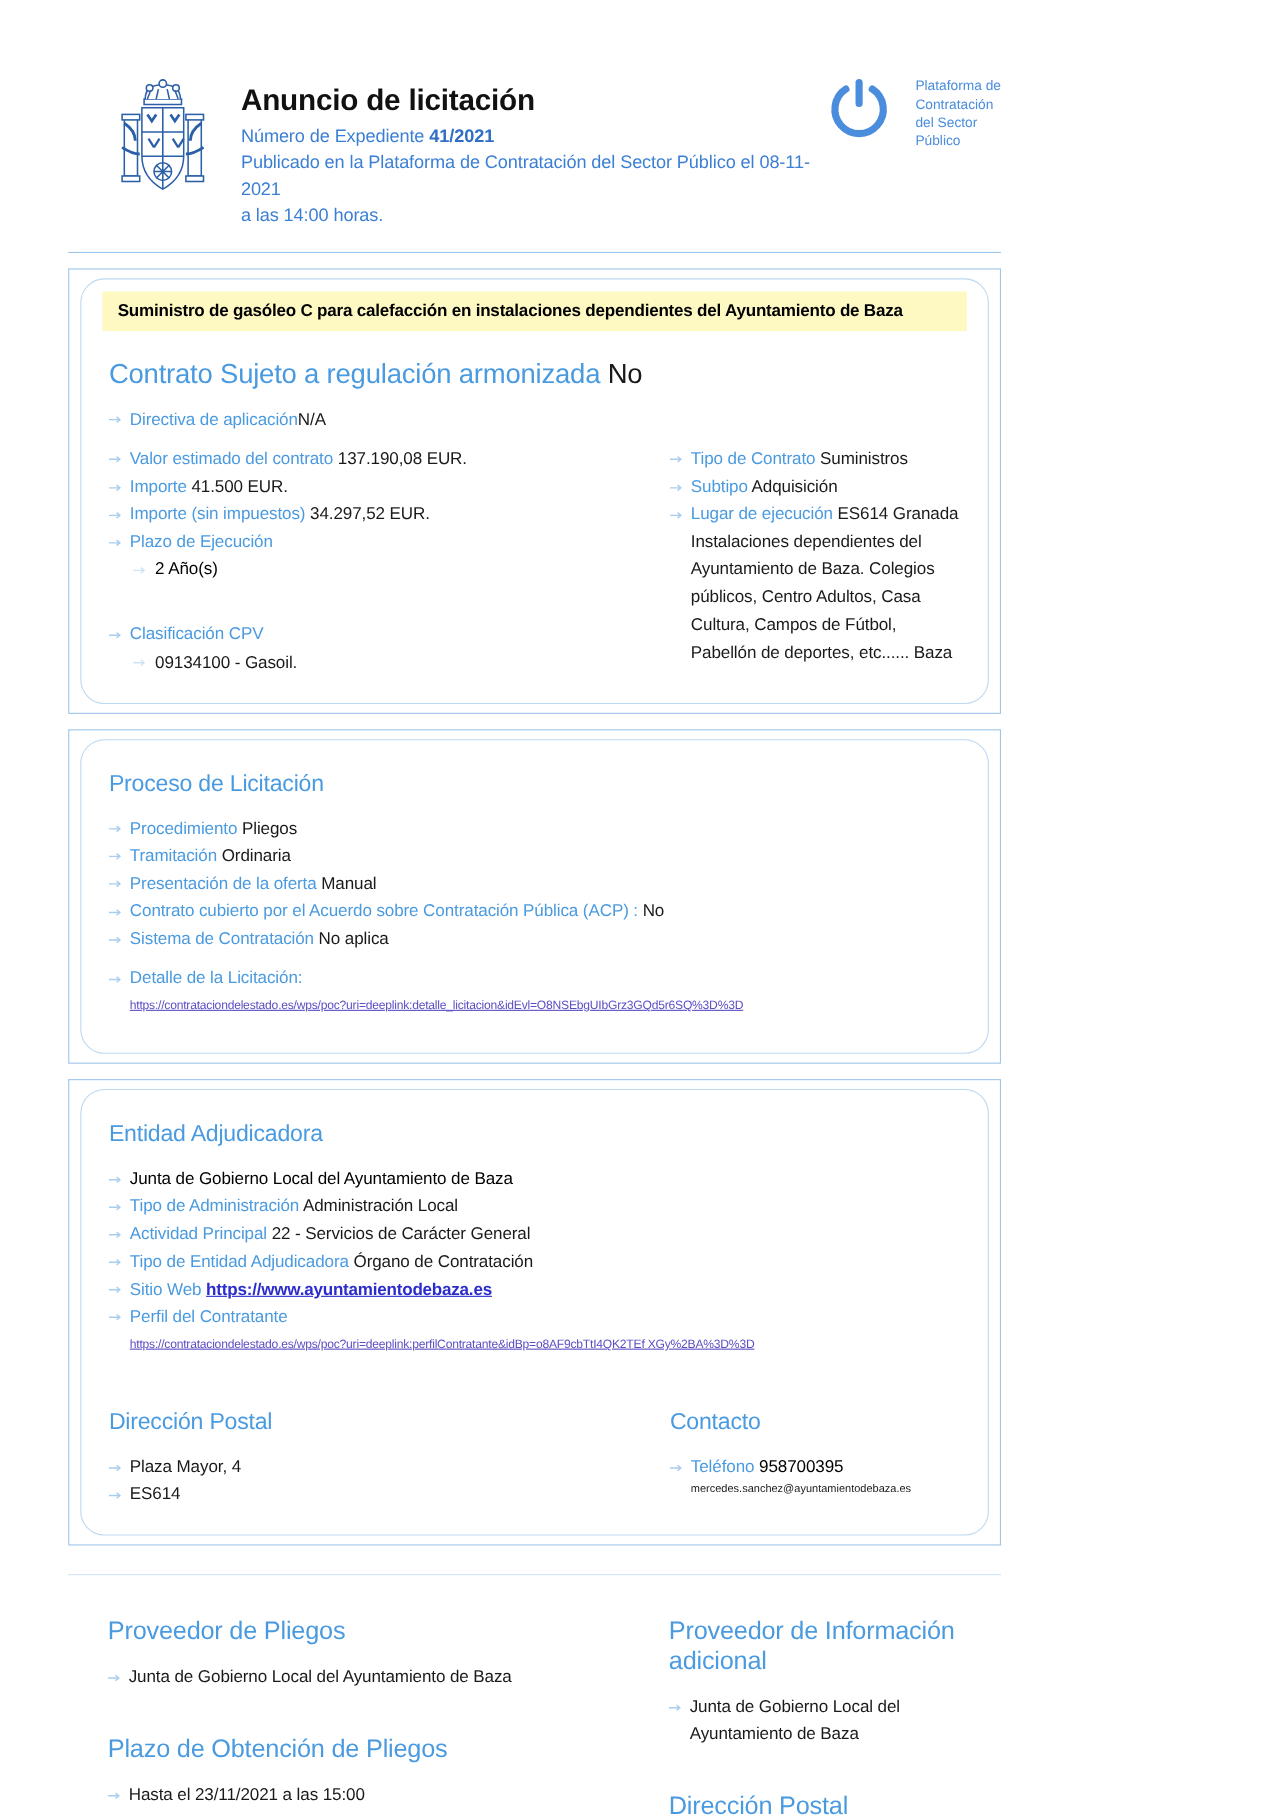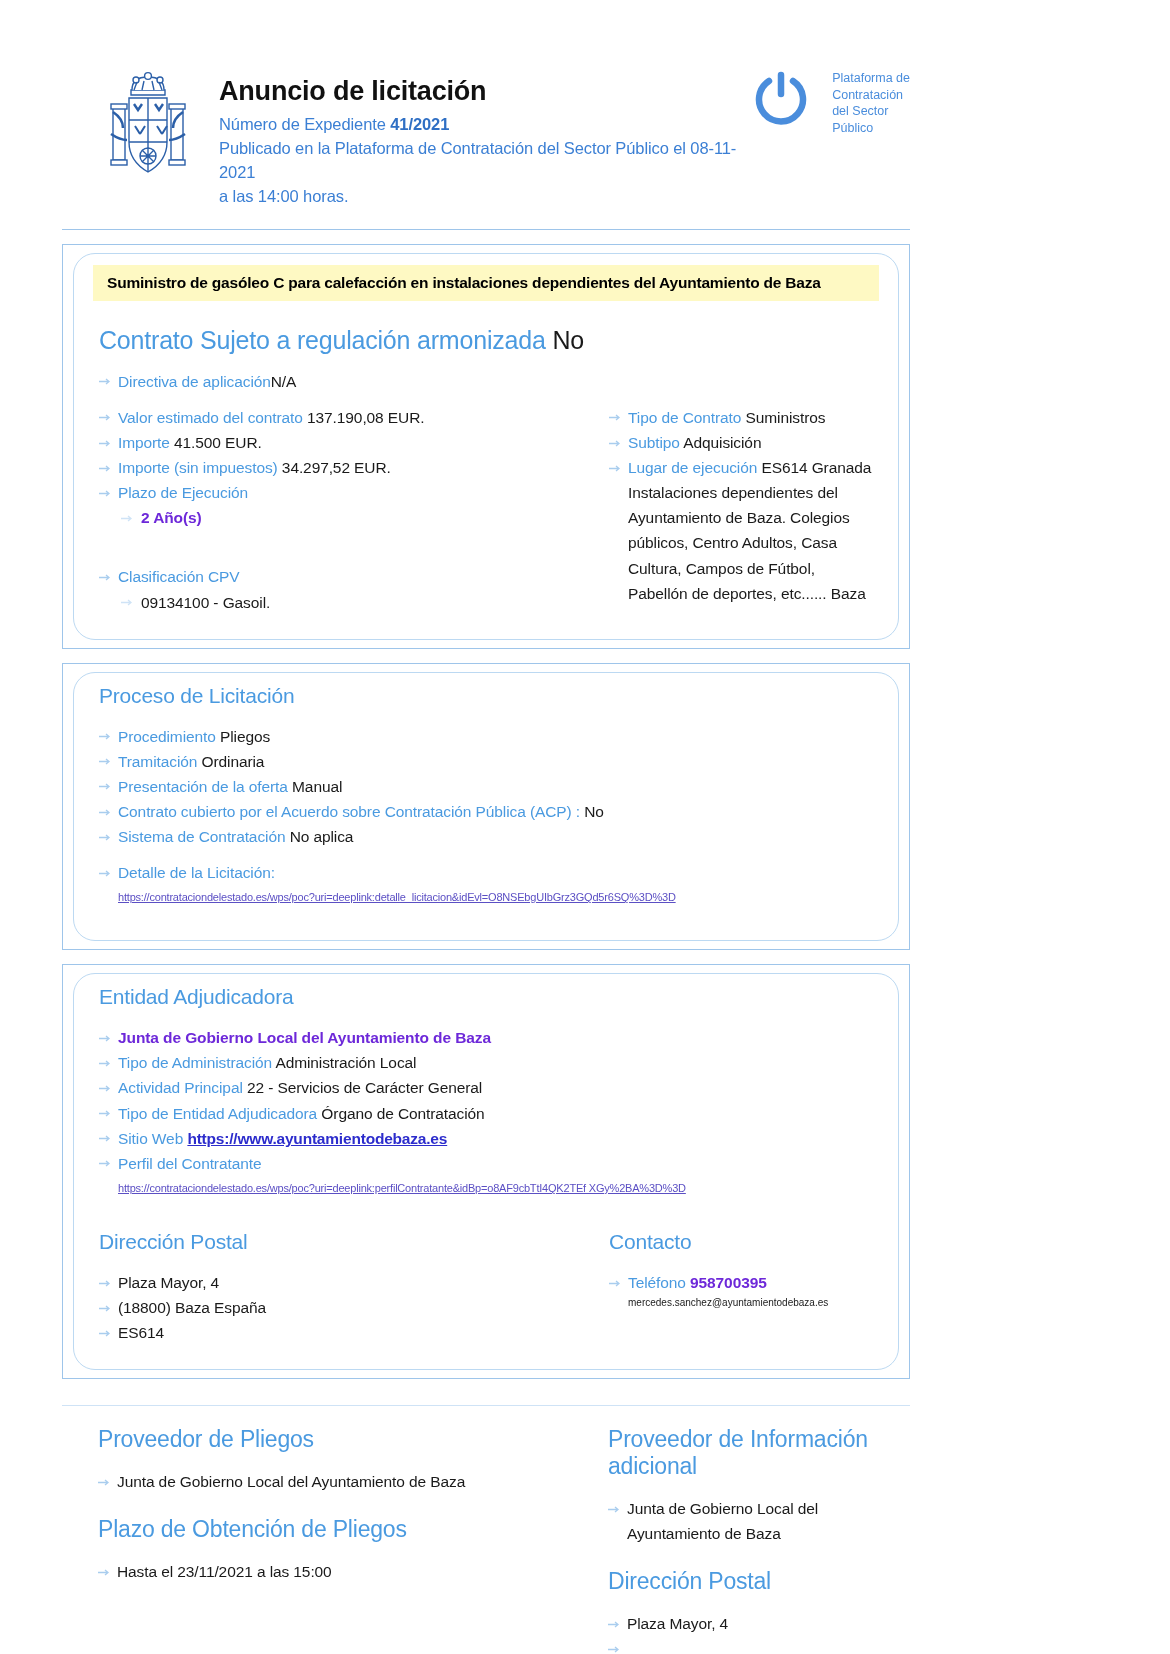--- a/index.html
+++ b/index.html
@@ -115,36 +115,36 @@
     line-height: 1.2;
   }
   h2.sec-title .val {
     color: #1a1a1a;
     font-size: 25px;
   }
   h3.sub-title {
     font-size: 21px;
     font-weight: normal;
     color: #4a9ae0;
-    margin: 0 0 16px 0;
+    margin: 17px 0 16px 0;
     letter-spacing: -0.2px;
   }
 
   
   .row {
     position: relative;
     padding-left: 19px;
     font-size: 15.5px;
     line-height: 1.62;
     color: #1a1a1a;
     letter-spacing: -0.1px;
   }
   .row .lbl { color: #4a9ae0; }
   .row .val { color: #1a1a1a; }
-  .row .val-b { color: #6d28d9; font-weight: bold; }
+  .row .val-b { color: #000000; font-weight: normal; }
   .row.bold { font-weight: bold; }
   .arrow {
     position: absolute;
     left: 0; top: 0.62em;
     width: 13px; height: 7px;
     color: #a9cdee;
     line-height: 0;
   }
   .arrow svg { display: block; }
   .row.indent { padding-left: 42px; }
@@ -527,28 +527,20 @@
         <div class="col-l">
           <h3 class="sub-title">Dirección Postal</h3>
 
           <div class="row">
             <span class="arrow">
               <svg width="13" height="7" viewBox="0 0 13 7">
                   <path d="M0 3.5h9M7 1l3 2.5L7 6" stroke="#a9cdee" stroke-width="1.3" fill="none"></path>
                 </svg>
             </span>
             <span class="val">Plaza Mayor, 4</span>
-          </div>
-          <div class="row">
-            <span class="arrow">
-              <svg width="13" height="7" viewBox="0 0 13 7">
-                  <path d="M0 3.5h9M7 1l3 2.5L7 6" stroke="#a9cdee" stroke-width="1.3" fill="none"></path>
-                </svg>
-            </span>
-            <span class="val">(18800) Baza España</span>
           </div>
           <div class="row">
             <span class="arrow">
               <svg width="13" height="7" viewBox="0 0 13 7">
                   <path d="M0 3.5h9M7 1l3 2.5L7 6" stroke="#a9cdee" stroke-width="1.3" fill="none"></path>
                 </svg>
             </span>
             <span class="val">ES614</span>
           </div>
         </div>

